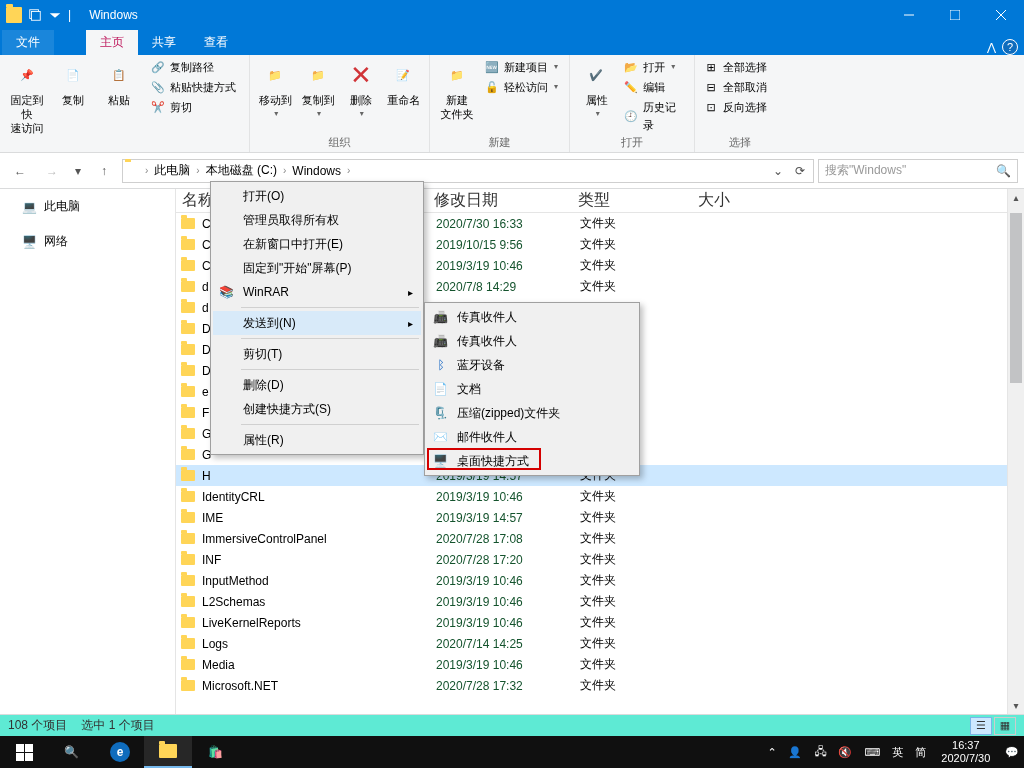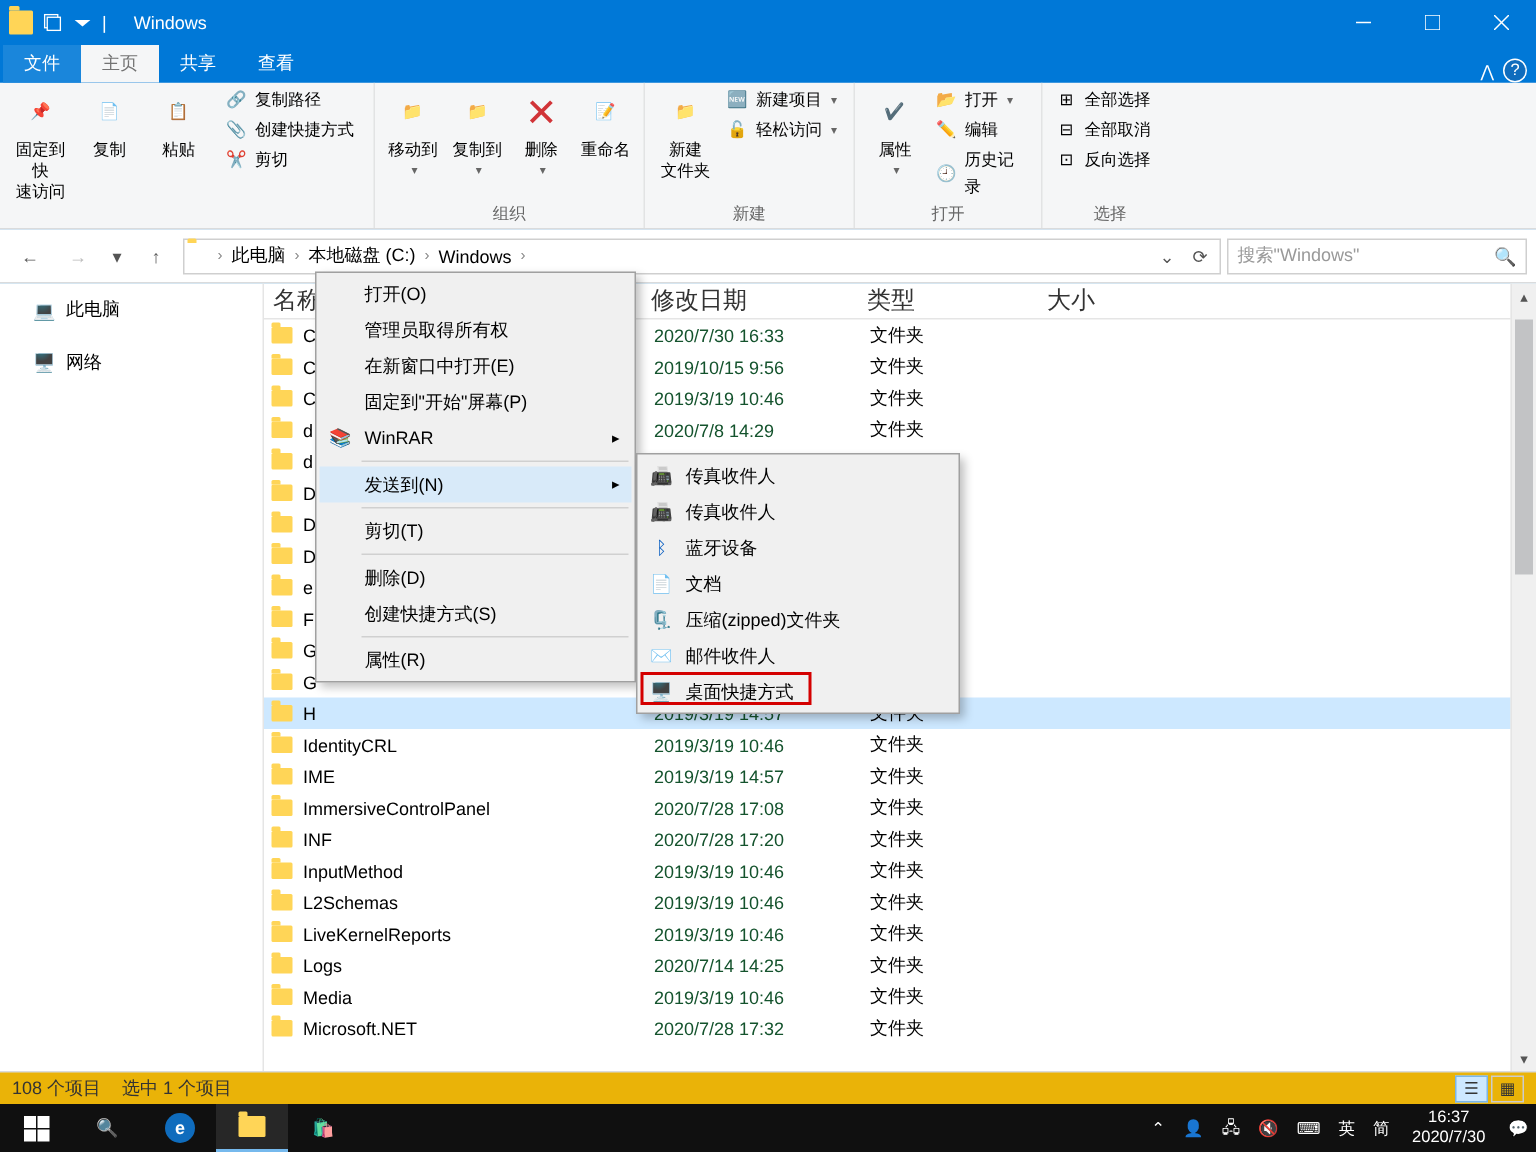--- a/index.html
+++ b/index.html
@@ -12,21 +12,21 @@
 .tb-folder-icon::before{content:"";position:absolute;top:-3px;left:0;width:7px;height:3px;background:#ffd557;border-radius:1px 1px 0 0;}
 .tb-qat { width:14px;height:14px; display:inline-block; }
 .tb-title { margin-left: 12px; font-size: 12px; }
 .tb-spacer { flex: 1; }
 .tb-btn { width: 46px; height: 30px; display: flex; align-items: center; justify-content: center; cursor: pointer; color:white;}
 
 
 .tabsrow { height: 25px; background: #0078d7; display: flex; align-items: flex-end; position: relative; }
 .tab { padding: 4px 14px; color: white; cursor: pointer; font-size:12px;}
 .tab.file { background: #1a86db; margin-left:2px;}
-.tab.active { background: #f5f6f7; color: #737373; }
+.tab.active { background: #f5f6f7; color: #be185d; margin-left: 32px; }
 .tabsrow .help-area{ margin-left:auto; display:flex; align-items:center; padding-right:6px; gap:6px; color:white;}
 .chev{font-size:11px;}
 .help-circle{width:16px;height:16px;border-radius:50%;background:#0f6cbd;color:white;display:flex;align-items:center;justify-content:center;font-size:11px;border:1px solid white;}
 
 
 .ribbon { height: 98px; background: #f5f6f7; border-bottom: 1px solid #dadbdc; display: flex; }
 .ribbon-group { border-right:1px solid #e2e3e4; display:flex; flex-direction:column; padding:2px 4px 0 4px;}
 .ribbon-group-body{ flex:1; display:flex; align-items:flex-start;}
 .ribbon-group-label{ text-align:center; font-size:11px; color:#666; padding-bottom:2px;}
 .rbtn-large{ display:flex; flex-direction:column; align-items:center; width:46px; padding:2px 2px; cursor:pointer; font-size:11px; line-height:14px; text-align:center;}
@@ -82,21 +82,21 @@
 .ctxmenu{ position:absolute; background:#f0f0f0; border:1px solid #a0a0a0; box-shadow:3px 3px 6px rgba(0,0,0,0.25); font-size:12px; padding:2px;}
 .ctxmenu .mi{ display:flex; align-items:center; height:24px; padding:0 22px 0 30px; cursor:default; position:relative;}
 .ctxmenu .mi.hl{ background:#d8eaf9;}
 .ctxmenu .mi .arr{ position:absolute; right:8px; font-size:10px;}
 .ctxmenu .sep-line{ height:1px; background:#d0d0d0; margin:3px 2px 3px 28px;}
 .ctxmenu .mi .mico{position:absolute;left:6px;width:16px;height:16px;display:flex;align-items:center;justify-content:center;}
 .red-box{ position:absolute; border:2px solid #d40000; pointer-events:none;}
 .submenu-hl{ }
 
 
-.statusbar{ position:absolute; left:0; right:0; bottom:32px; height:22px; background:#eab308; border-top:1px solid #dadbdc; display:flex; align-items:center; padding:0 8px; font-size:12px; color:#333;text-align:right;}
+.statusbar{ position:absolute; left:0; right:0; bottom:32px; height:22px; background:#5eead4; border-top:1px solid #dadbdc; display:flex; align-items:center; padding:0 8px; font-size:12px; color:#333;text-align:right;}
 .statusbar .spacer{flex:1;}
 .view-toggle{width:22px;height:18px;border:1px solid #ccc;margin-left:2px;display:flex;align-items:center;justify-content:center;font-size:11px;}
 .view-toggle.active{background:#cde8ff;border-color:#7ab6e8;}
 
 
 .taskbar{ position:absolute; bottom:0; left:0; right:0; height:32px; background:#101010; display:flex; align-items:center;}
 .task-btn{ width:48px; height:32px; display:flex;align-items:center;justify-content:center; color:white;}
 .task-btn.active{ background:#272727; border-bottom:2px solid #76b9ed;}
 .tray{ margin-left:auto; display:flex; align-items:center; height:100%; color:white; gap:2px;}
 .tray .ti{ padding:0 5px; height:32px; display:flex; align-items:center; font-size:11px;}
@@ -167,21 +167,21 @@
           <span class="ico">📋</span>
           <span>粘贴</span>
         </div>
       <div class="vcol" style="margin-left:4px">
         <div class="rbtn-small">
             <span class="ico-s">🔗</span>
             <span>复制路径</span>
           </div>
         <div class="rbtn-small">
             <span class="ico-s">📎</span>
-            <span>创建快捷方式</span>
+            <span>粘贴快捷方式</span>
           </div>
         <div class="rbtn-small">
             <span class="ico-s">✂️</span>
             <span>剪切</span>
           </div>
       </div>
     </div>
   </div>
   <div class="ribbon-group" style="width:180px">
     <div class="ribbon-group-body">

